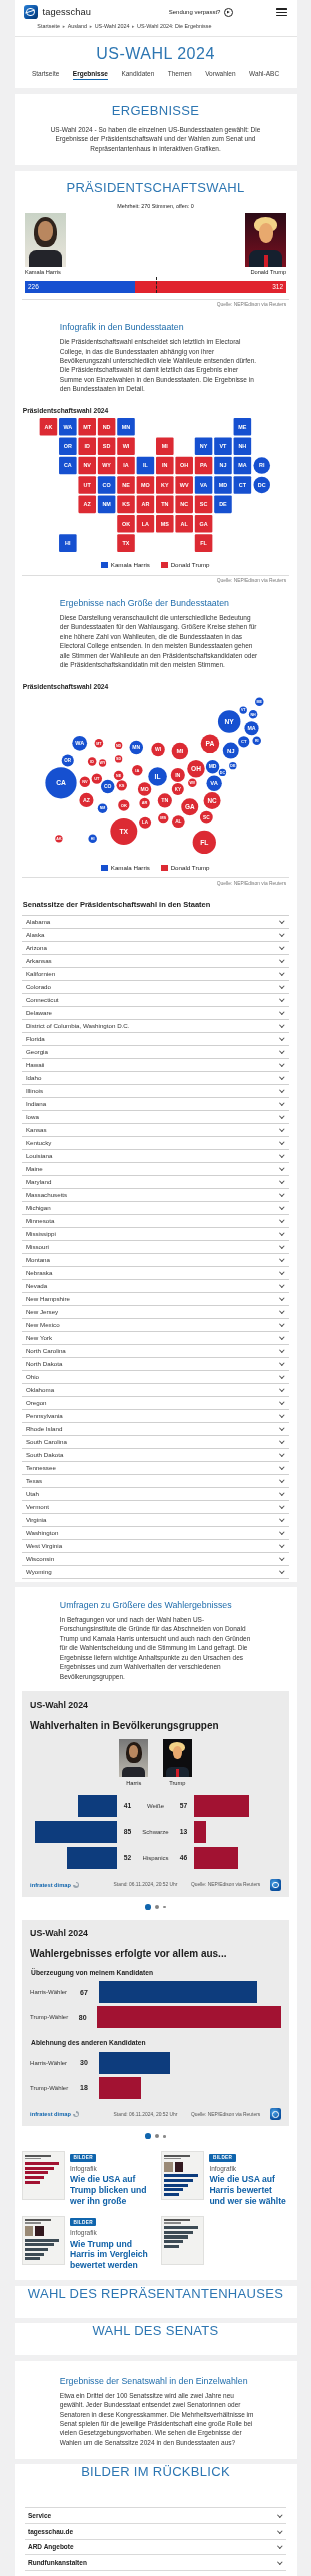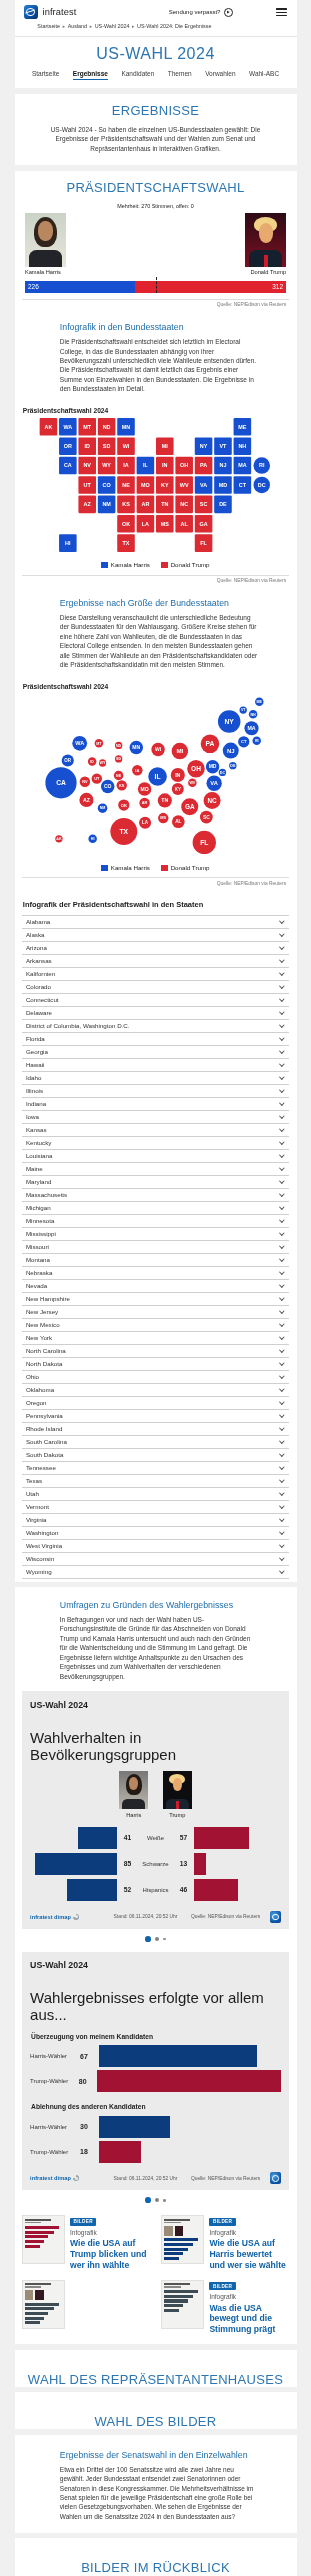--- a/index.html
+++ b/index.html
@@ -71,21 +71,21 @@
   .legend .sw { width:6.2px; height:6.2px; flex:none; }
   .acc-head { font-size:7.5px; font-weight:bold; color:#1d1d1d; margin:13.5px 0 5.2px 1px; }
   .acc { border-bottom:0.5px solid #cfcfcf; }
   .acc-row { display:flex; align-items:center; justify-content:space-between; border-top:0.5px solid #cfcfcf; padding:2.6px 5.2px 2.6px 4.1px; height:13px; font-size:6.2px; color:#333; cursor:pointer; }
   .chev { width:3.6px; height:3.6px; border-right:0.8px solid #555; border-bottom:0.8px solid #555; transform:rotate(45deg); margin-top:-1.6px; flex:none; }
 
   
   .umfragen-card { padding:9.3px 7.3px 9.3px 7.3px; }
   .chart-card { background:#ebebeb; padding:8.3px 8.3px 6.2px 8.3px; margin-top:10.4px; }
   .cc-kicker { font-size:8.8px; font-weight:bold; color:#1d1d1d; }
-  .cc-title { font-size:15px; font-weight:400; color:#1d1d1d; margin-top:19px; }
+  .cc-title { font-size:10px; font-weight:700; color:#1d1d1d; margin-top:10px; }
   .cc-photos { display:flex; justify-content:center; gap:14.5px; margin-top:8.3px; }
   .cc-ph { width:29px; height:38px; position:relative; overflow:hidden; }
   .cc-ph .hair { position:absolute; left:6.7px; top:2.6px; width:15.6px; height:21px; border-radius:50% 50% 42% 42%; }
   .cc-ph .face { position:absolute; left:9.9px; top:5.7px; width:9.3px; height:13.5px; border-radius:46%; }
   .cc-ph .torso { position:absolute; left:3.1px; bottom:-3.1px; width:23px; height:13.5px; border-radius:5.2px 5.2px 0 0; }
   .cc-ph.harris { background:linear-gradient(180deg,#777,#bdb9af); }
   .cc-ph.harris .hair { background:#241a14; } .cc-ph.harris .face { background:#b9875f; } .cc-ph.harris .torso { background:#23242a; }
   .cc-ph.trump { background:#0d0d0f; }
   .cc-ph.trump .hair { background:#f2d287; height:10.4px; } .cc-ph.trump .face { background:#e8a96e; top:6.7px; } .cc-ph.trump .torso { background:#1a2430; }
   .cc-ph.trump .tie { position:absolute; left:13px; bottom:-1px; width:3.1px; height:9.3px; background:#d01c28; }
@@ -127,40 +127,40 @@
   .thumb .tl2 { height:1.6px; width:45%; background:#888; margin-bottom:2.6px; }
   .thumb .bars { display:flex; flex-direction:column; gap:1.6px; }
   .thumb .bars div { height:3.1px; }
   .thumb .mini-ph { display:flex; gap:2.1px; margin-bottom:2.1px; }
   .thumb .mini-ph i { width:8.3px; height:10.4px; display:block; }
   .t-badge { display:inline-block; background:#1065ad; color:#fff; font-size:4.7px; font-weight:bold; letter-spacing:0.3px; padding:1.6px 3.6px; border-radius:1px; }
   .t-kicker { font-size:6.5px; color:#555; margin:3.1px 0 2.1px 0; }
   .t-title { font-size:8.6px; font-weight:bold; color:#1061a7; line-height:1.25; }
 
   
-  .ph-card { text-align:center; padding-top:22px; }
+  .ph-card { text-align:center; }
   .senat-card { padding:11.4px 7.3px; }
 
   
   .footer { padding:11.4px 10.4px 5.2px 10.4px; }
   .f-acc { border-bottom:0.5px solid #d9d9d9; }
   .f-acc-row { display:flex; justify-content:space-between; align-items:center; border-top:0.5px solid #d9d9d9; height:15.6px; padding:0 4.1px 0 3.1px; font-size:6.5px; font-weight:bold; color:#222; cursor:pointer; }
   .spacer { flex:1; }
   svg text { font-family:"Liberation Sans","DejaVu Sans",sans-serif; }
 </style>
 </head>
 <body>
 
 <div class="page">
 
   <header class="card hdr">
     <div class="hdr-row">
       <div class="logo-wrap">
         <span class="logo-box"></span>
-        <span class="logo-text"><span>infratest</span></span>
+        <span class="logo-text"><span>tagesschau</span></span>
       </div>
       <div class="sendung">
         <span>Sendung verpasst?</span>
         <span class="play-ic">▶</span>
       </div>
       <div class="burger">
           <span></span>
           <span></span>
           <span></span>
         </div>
@@ -661,21 +661,21 @@
           <span class="sw" style="background: rgb(22, 80, 208);"></span>
           <span>Kamala Harris</span>
         </span>
         <span class="it">
           <span class="sw" style="background: rgb(220, 42, 51);"></span>
           <span>Donald Trump</span>
         </span>
       </div>
     <div class="src-row">Quelle: NEP/Edison via Reuters</div>
 
-    <div class="acc-head">Infografik der Präsidentschaftswahl in den Staaten</div>
+    <div class="acc-head">Senatssitze der Präsidentschaftswahl in den Staaten</div>
     <div class="acc" id="states-acc">
         <div class="acc-row">
           <span>Alabama</span>
           <span class="chev"></span>
         </div>
         <div class="acc-row">
           <span>Alaska</span>
           <span class="chev"></span>
         </div>
         <div class="acc-row">
@@ -874,21 +874,21 @@
           <span>Wyoming</span>
           <span class="chev"></span>
         </div>
       </div>
   </section>
 
   <div class="gap"></div>
 
   <section class="card umfragen-card">
     <article class="copy" style="margin-top:3.1px">
-      <h3>Umfragen zu Gründen des Wahlergebnisses</h3>
+      <h3>Umfragen zu Größere des Wahlergebnisses</h3>
       <p>In Befragungen vor und nach der Wahl haben US-Forschungsinstitute die Gründe für das Abschneiden von Donald Trump und Kamala Harris untersucht und auch nach den Gründen für die Wahlentscheidung und die Stimmung im Land gefragt. Die Ergebnisse liefern wichtige Anhaltspunkte zu den Ursachen des Ergebnisses und zum Wahlverhalten der verschiedenen Bevölkerungsgruppen.</p>
     </article>
 
     <div class="chart-card">
       <div class="cc-kicker">US-Wahl 2024</div>
       <div class="cc-title">Wahlverhalten in Bevölkerungsgruppen</div>
       <div class="cc-photos">
         <div>
           <div class="cc-ph harris">
               <div class="hair"></div>
@@ -1007,21 +1007,21 @@
             <div class="tl"></div>
             <div class="tl2"></div>
             <div class="bars">
               <div style="width: 92%; background: rgb(162, 18, 50);"></div>
               <div style="width: 78%; background: rgb(162, 18, 50);"></div>
               <div style="width: 64%; background: rgb(162, 18, 50);"></div>
               <div style="width: 52%; background: rgb(162, 18, 50);"></div>
               <div style="width: 40%; background: rgb(162, 18, 50);"></div>
             </div>
           </div>
-          <div><span class="t-badge">BILDER</span><div class="t-kicker">Infografik</div><div class="t-title">Wie die USA auf Trump blicken und wer ihn wählte</div></div>
+          <div><span class="t-badge">BILDER</span><div class="t-kicker">Infografik</div><div class="t-title">Wie die USA auf Trump blicken und wer ihn große</div></div>
         </a>
         <a class="teaser">
           <div class="thumb">
             <div class="tl"></div>
             <div class="tl2"></div>
             <div class="mini-ph">
               <i style="background: rgb(154, 138, 118);"></i>
               <i style="background: rgb(51, 25, 31);"></i>
             </div>
             <div class="bars">
@@ -1043,48 +1043,48 @@
               <i style="background: rgb(51, 25, 31);"></i>
             </div>
             <div class="bars">
               <div style="width: 92%; background: rgb(61, 75, 85);"></div>
               <div style="width: 78%; background: rgb(61, 75, 85);"></div>
               <div style="width: 64%; background: rgb(61, 75, 85);"></div>
               <div style="width: 52%; background: rgb(61, 75, 85);"></div>
               <div style="width: 40%; background: rgb(61, 75, 85);"></div>
             </div>
           </div>
+          <div><span class="t-badge">BILDER</span><div class="t-kicker">Infografik</div><div class="t-title">Wie Trump und Harris im Vergleich bewertet werden</div></div>
         </a>
         <a class="teaser">
           <div class="thumb">
             <div class="tl"></div>
             <div class="tl2"></div>
             <div class="bars">
               <div style="width: 92%; background: rgb(61, 75, 85);"></div>
               <div style="width: 78%; background: rgb(61, 75, 85);"></div>
               <div style="width: 64%; background: rgb(61, 75, 85);"></div>
               <div style="width: 52%; background: rgb(61, 75, 85);"></div>
               <div style="width: 40%; background: rgb(61, 75, 85);"></div>
             </div>
           </div>
-          <div><span class="t-badge">BILDER</span><div class="t-kicker">Infografik</div><div class="t-title">Was die USA bewegt und die Stimmung prägt</div></div>
         </a>
       </div>
   </section>
 
   <div class="gap"></div>
 
   <section class="card ph-card" style="height:92px">
     <h2 class="center-head">WAHL DES REPRÄSENTANTENHAUSES</h2>
   </section>
 
   <div class="gap"></div>
 
   <section class="card ph-card" style="height:92px">
-    <h2 class="center-head">WAHL DES BILDER</h2>
+    <h2 class="center-head">WAHL DES SENATS</h2>
   </section>
 
   <div class="gap"></div>
 
   <section class="card senat-card" style="height:124px">
     <article class="copy" style="margin-top:3.1px">
       <h3>Ergebnisse der Senatswahl in den Einzelwahlen</h3>
       <p>Etwa ein Drittel der 100 Senatssitze wird alle zwei Jahre neu gewählt. Jeder Bundesstaat entsendet zwei Senatorinnen oder Senatoren in diese Kongresskammer. Die Mehrheitsverhältnisse im Senat spielen für die jeweilige Präsidentschaft eine große Rolle bei vielen Gesetzgebungsvorhaben. Wie sehen die Ergebnisse der Wahlen um die Senatssitze 2024 in den Bundesstaaten aus?</p>
     </article>
   </section>

